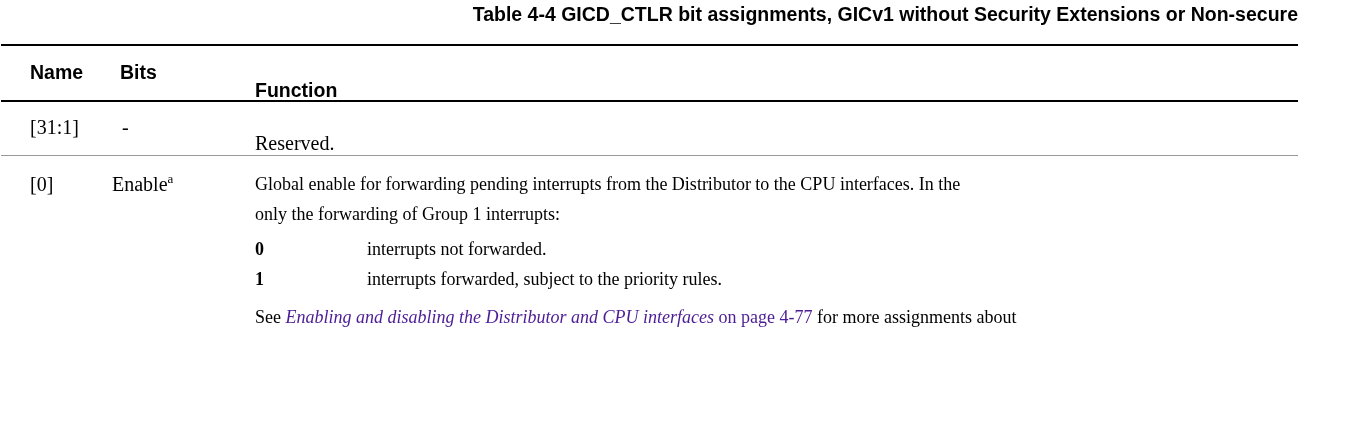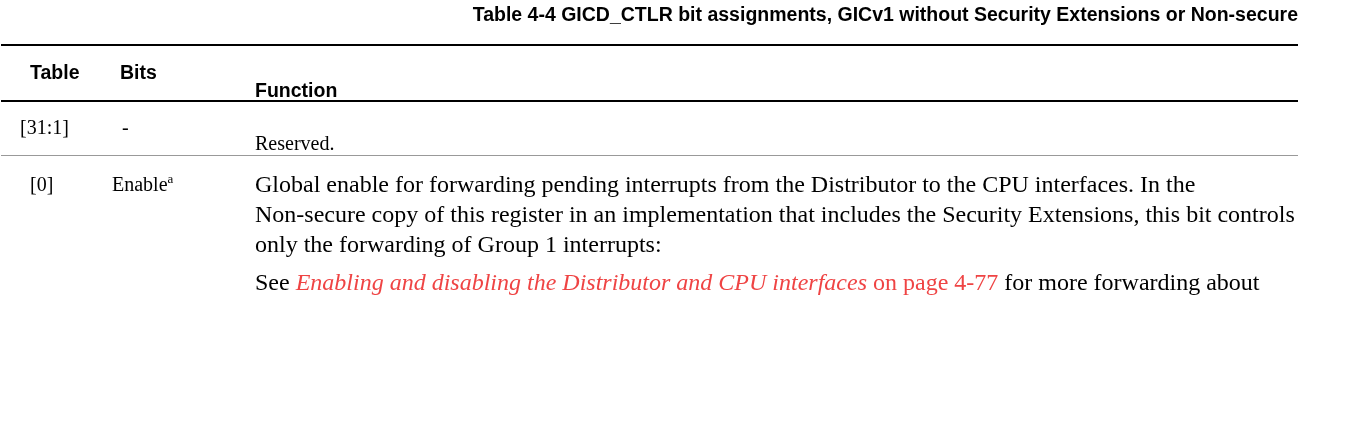--- a/index.html
+++ b/index.html
@@ -31,28 +31,28 @@
     font-family: "Liberation Sans", sans-serif;
     font-weight: bold;
     font-size: 19.5px;
   }
   .body-serif { font-size: 20px; }
   .func-cell {
     position: absolute;
     left: 255px;
     top: 169px;
     width: 1045px;
-    font-size: 24px;
+    font-size: 18px;
   }
   .fline { line-height: 30px; white-space: nowrap; }
   .vblock { margin-top: 5px; }
   .seeblock { margin-top: 8px; }
   .vrow { line-height: 30px; white-space: nowrap; }
   .vval { display: inline-block; width: 112px; font-weight: bold; }
-  .link { color: #ef4444; cursor: pointer; }
+  .link { color: #4c1d95; cursor: pointer; }
   .it { font-style: italic; }
   sup.noteref {
     font-size: 13px;
     vertical-align: super;
     line-height: 0;
   }
   .footnote-marker {
     position: absolute;
     left: 62px;
     top: 412px;
@@ -73,37 +73,44 @@
 
 <div class="page">
 
   <div class="caption">Table 4-4 GICD_CTLR bit assignments, GICv1 without Security Extensions or Non-secure</div>
 
   <div class="rule dark" style="top:44px"></div>
   <div class="rule dark" style="top:100px"></div>
   <div class="rule light" style="top:155px"></div>
   <div class="rule dark" style="top:396px"></div>
 
-  <div class="cell hdr" style="left:30px;  top:61px">Table</div>
+  <div class="cell hdr" style="left:30px;  top:61px">Name</div>
   <div class="cell hdr" style="left:120px; top:61px">Bits</div>
   <div class="cell hdr" style="left:255px; top:79px">Function</div>
 
-  <div class="cell body-serif" style="left:20px;  top:116px">[31:1]</div>
+  <div class="cell body-serif" style="left:30px;  top:116px">[31:1]</div>
   <div class="cell body-serif" style="left:122px; top:116px">-</div>
   <div class="cell body-serif" style="left:255px; top:132px">Reserved.</div>
 
   <div class="cell body-serif" style="left:30px; top:169px; line-height:30px">[0]</div>
   <div class="cell body-serif" style="left:112px; top:169px; line-height:30px"><span>Enable</span><sup class="noteref">a</sup></div>
 
   <div class="func-cell">
     <div class="fline">Global enable for forwarding pending interrupts from the Distributor to the CPU interfaces. In the</div>
-    <div class="fline">Non-secure copy of this register in an implementation that includes the Security Extensions, this bit controls</div>
     <div class="fline">only the forwarding of Group 1 interrupts:</div>
 
+    <div class="vblock">
+      <div class="vrow">
+        <span class="vval">0</span><span class="vdesc">interrupts not forwarded.</span>
+      </div>
+      <div class="vrow">
+        <span class="vval">1</span><span class="vdesc">interrupts forwarded, subject to the priority rules.</span>
+      </div>
+    </div>
 
     <div class="seeblock">
-      <div class="fline"><span>See </span><span class="link"><span class="it">Enabling and disabling the Distributor and CPU interfaces</span><span> on page 4-77</span></span><span> for more forwarding about</span></div>
+      <div class="fline"><span>See </span><span class="link"><span class="it">Enabling and disabling the Distributor and CPU interfaces</span><span> on page 4-77</span></span><span> for more assignments about</span></div>
     </div>
   </div>
 
   <div class="footnote-marker">a.</div>
 
 </div>
 
 </body></html>

